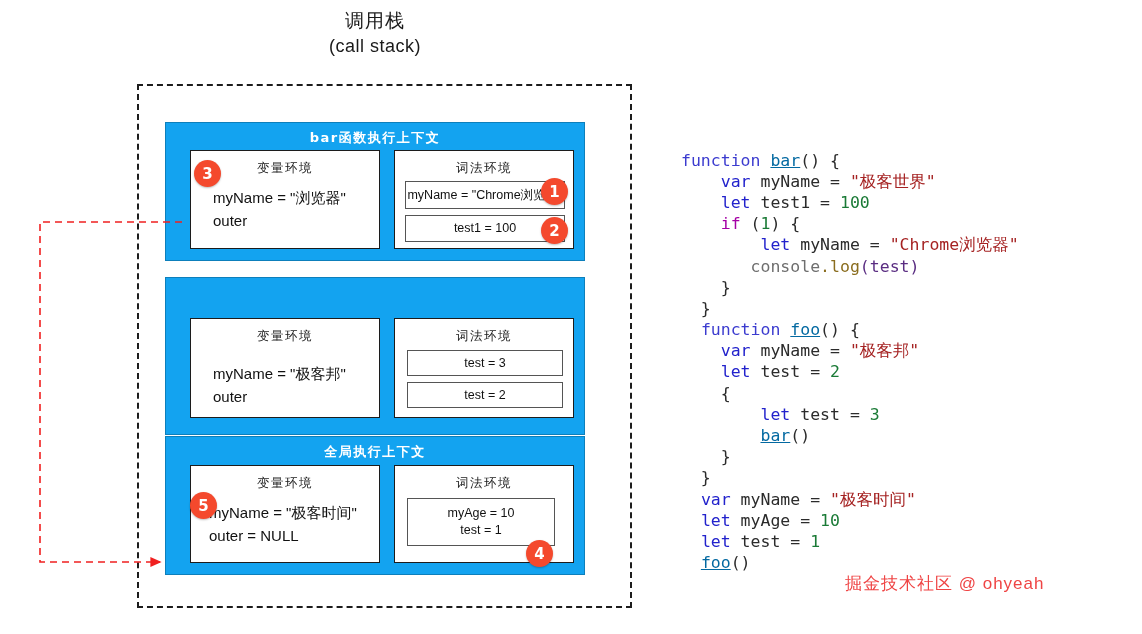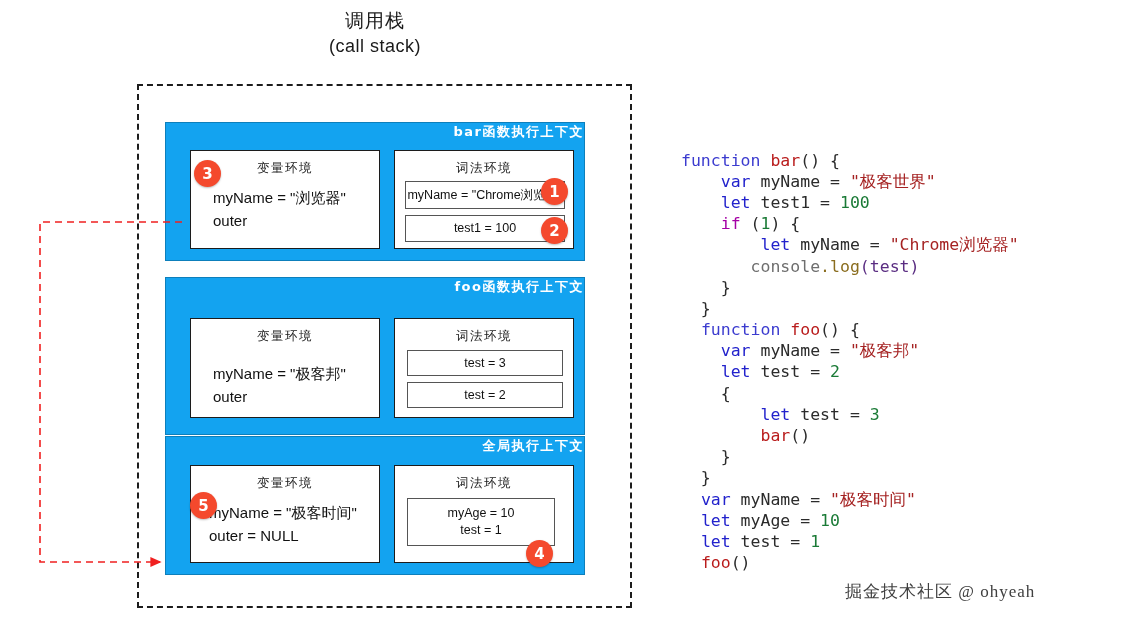--- a/index.html
+++ b/index.html
@@ -53,25 +53,26 @@
     position: absolute;
     background: #13a3f0;
     border: 1px solid #0d7fbb;
     box-sizing: border-box;
   }
   #ctx-bar   { left: 165px; top: 122px; width: 420px; height: 139px; }
   #ctx-foo   { left: 165px; top: 277px; width: 420px; height: 158px; }
   #ctx-global{ left: 165px; top: 436px; width: 420px; height: 139px; }
 
   .ctx-title {
-    text-align: right;
+    text-align: center;
     color: #ffffff;
     font-weight: bold;
     font-size: 13px;
     letter-spacing: 1.5px;
+    padding-top: 6px;
     font-family: "DejaVu Sans", sans-serif;
   }
 
   
   .env-box {
     position: absolute;
     background: #ffffff;
     border: 1.5px solid #1c1c1c;
     box-sizing: border-box;
   }
@@ -145,21 +146,21 @@
     width: 455px;
     font-family: "DejaVu Sans Mono", "Liberation Mono", monospace;
     font-size: 16.5px;
     line-height: 21.2px;
     white-space: pre;
   }
   #code-panel .cl { height: 21.2px; position: relative; }
   .k-fn  { color: #3b3bcf; }      
   .k-var { color: #2222cc; }      
   .k-if  { color: #a500a5; }      
-  .fname { color: #b91c1c; }      
+  .fname { color: #0369a1; text-decoration: underline; }      
   .str   { color: #a52222; }      
   .num   { color: #1a7a36; }      
   .plain { color: #2b2b2b; }      
   .obj   { color: #6e6e6e; margin-top: 48px; }      
   .meth  { color: #8a6d1f; }      
   .arg   { color: #5a2d82; }      
 
   #code-highlight {
     position: absolute;
     left: 114px;
@@ -170,25 +171,24 @@
     z-index: -1;
   }
   #code-panel .hl-line { position: relative; z-index: 2; }
 
   
   #watermark {
     position: absolute;
     left: 845px;
     top: 572px;
     font-size: 17px;
-    color: #404040;
+    color: #ef4444;
     letter-spacing: 1px;
-    font-family: Liberation Serif, serif;
+    font-family: Liberation Sans, sans-serif;
     white-space: nowrap;
-    margin-top: 8px;
   }
 </style>
 </head>
 <body>
 
 <div id="diagram-title">
   <div class="t-cn">调用栈</div>
   <div class="t-en">(call stack)</div>
 </div>
 
@@ -209,21 +209,20 @@
     <div class="env-heading">词法环境</div>
     <div class="slot" style="left:10px; top:30px; width:160px; height:28px;">myName = "Chrome浏览器"</div>
     <div class="slot" style="left:10px; top:64px; width:160px; height:27px;">test1 = 100</div>
   </div>
 </div>
 <div class="badge" style="left:194px; top:160px;">3</div>
 <div class="badge" style="left:541px; top:178px;">1</div>
 <div class="badge" style="left:541px; top:217px;">2</div>
 
 <div class="ctx-frame" id="ctx-foo">
-  <div class="ctx-title">foo函数执行上下文</div>
 
   <div class="env-box" style="left:24px; top:40px; width:190px; height:100px;">
     <div class="env-heading">变量环境</div>
     <div class="env-lines" style="padding-top:18px;">
       <div class="ln">myName = "极客邦"</div>
       <div class="ln">outer</div>
     </div>
   </div>
 
   <div class="env-box" style="left:228px; top:40px; width:180px; height:100px;">

